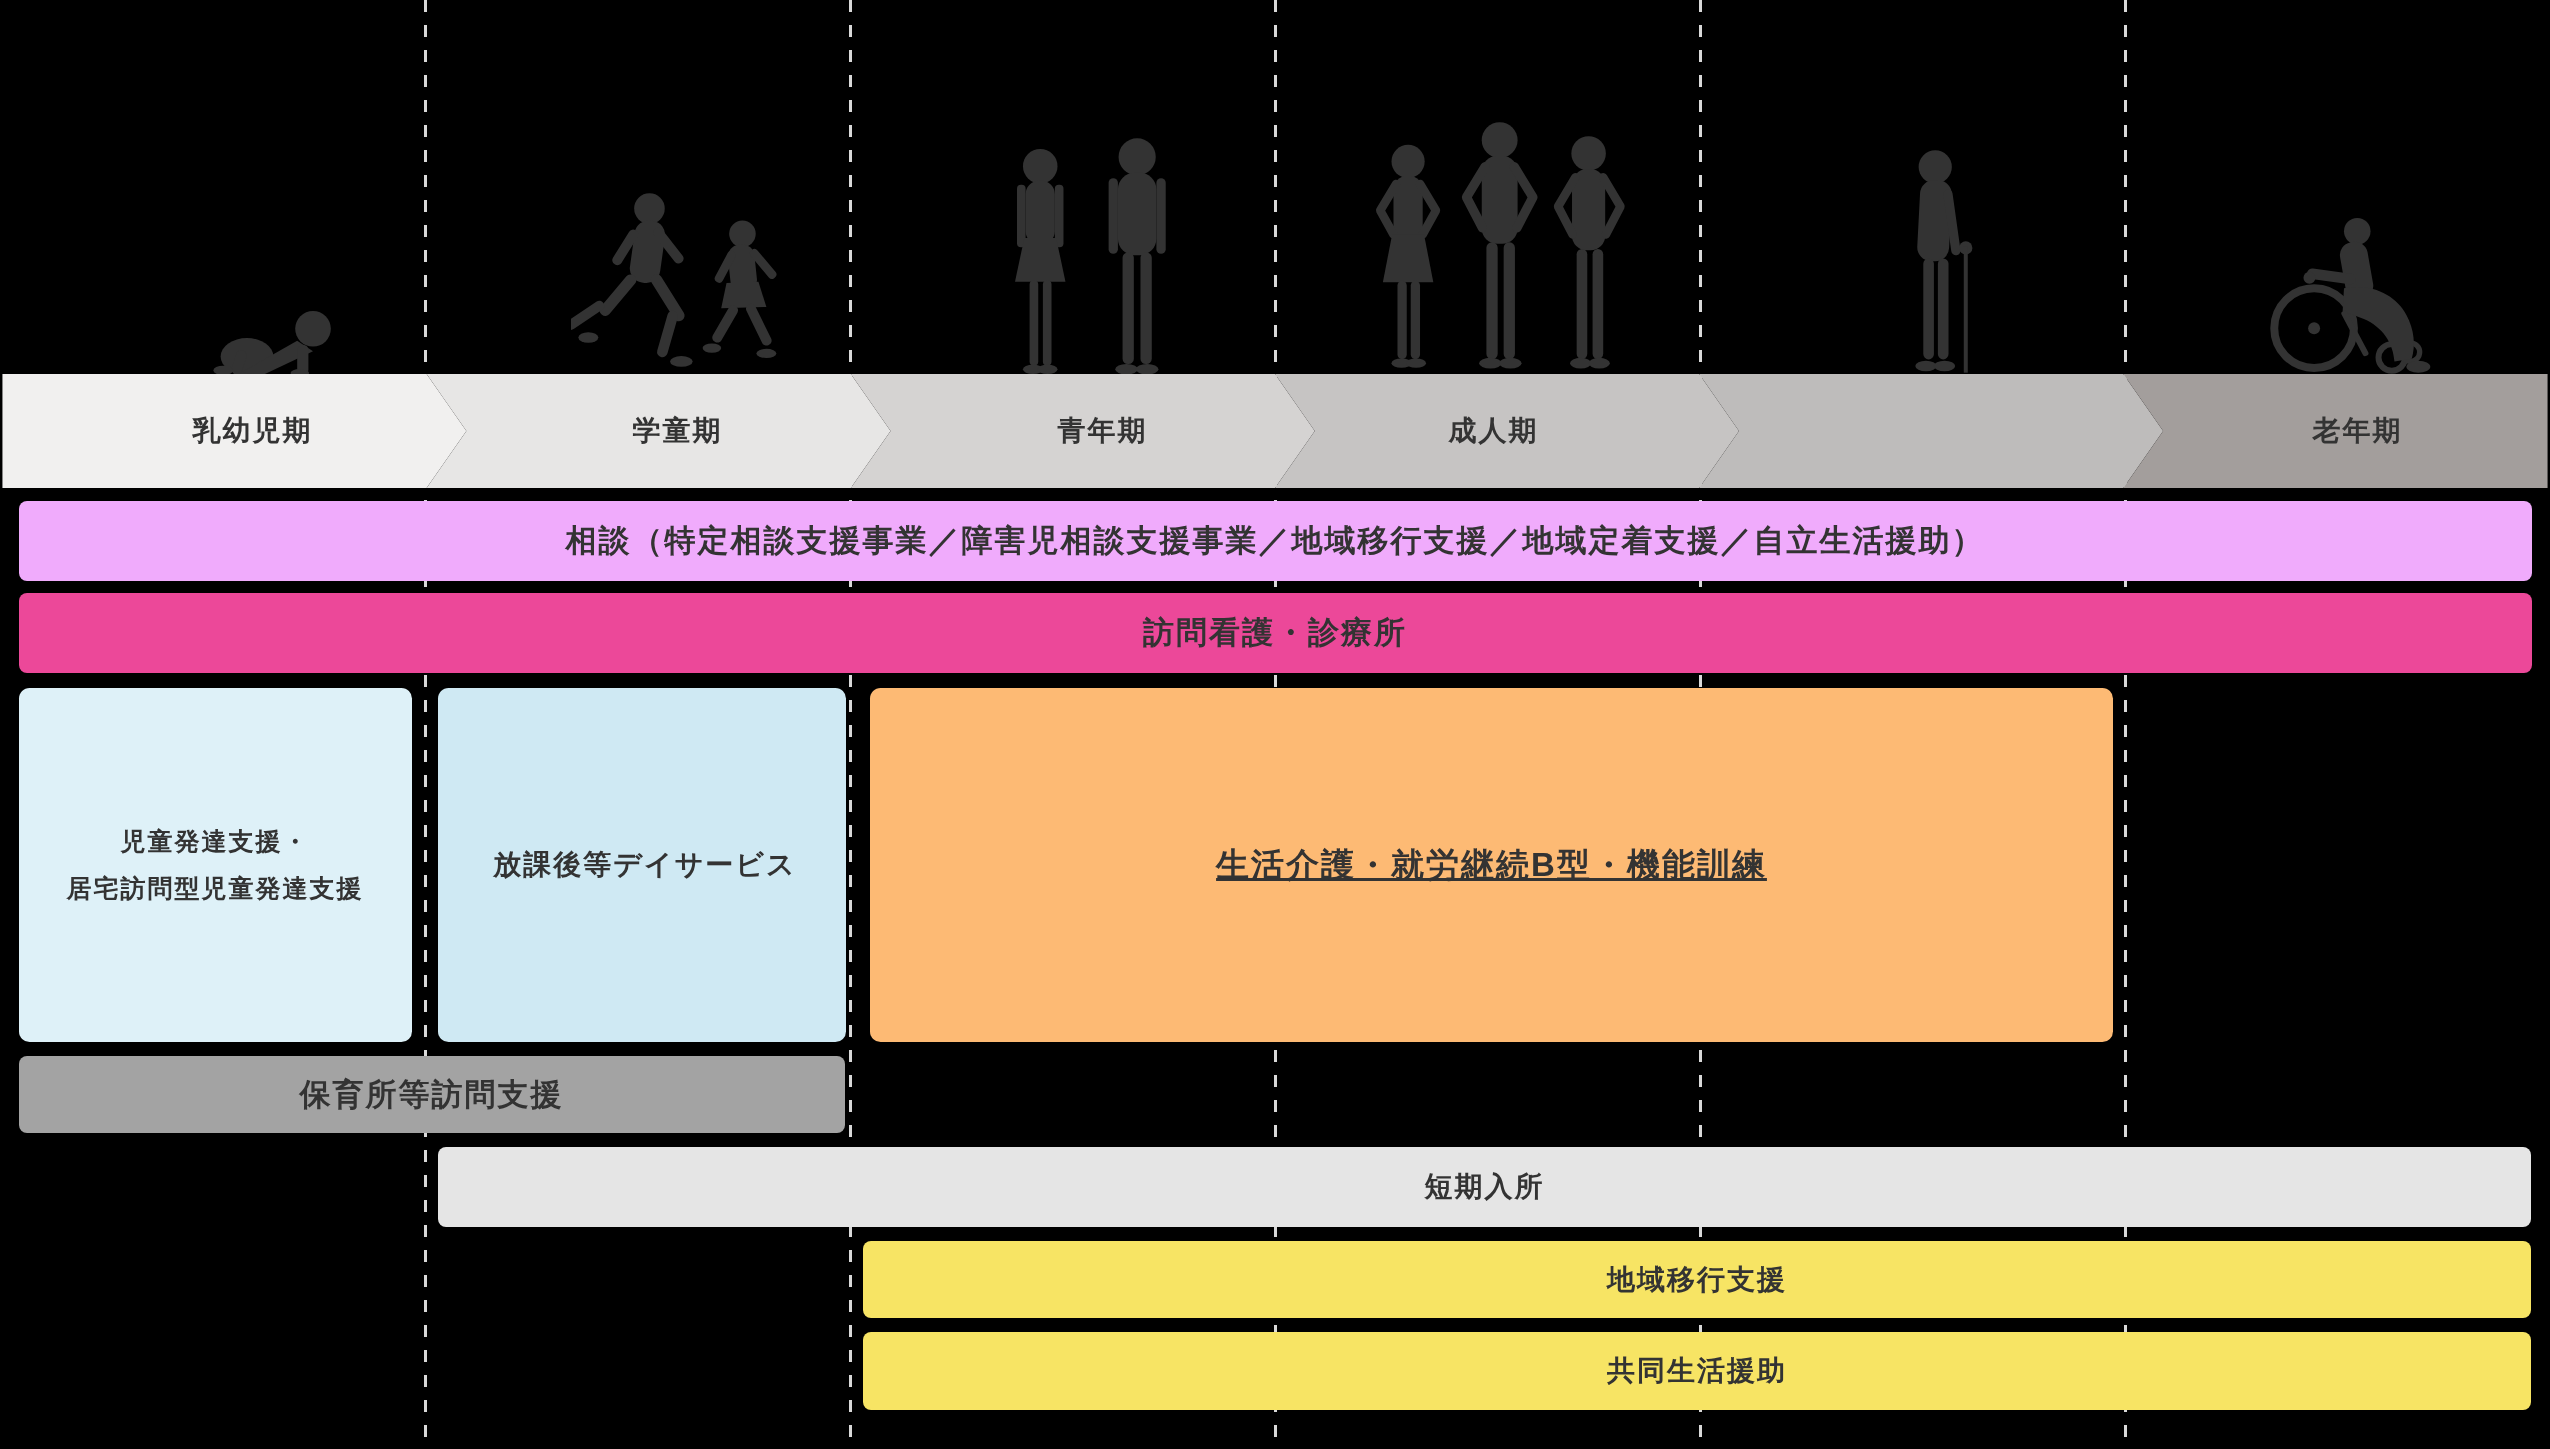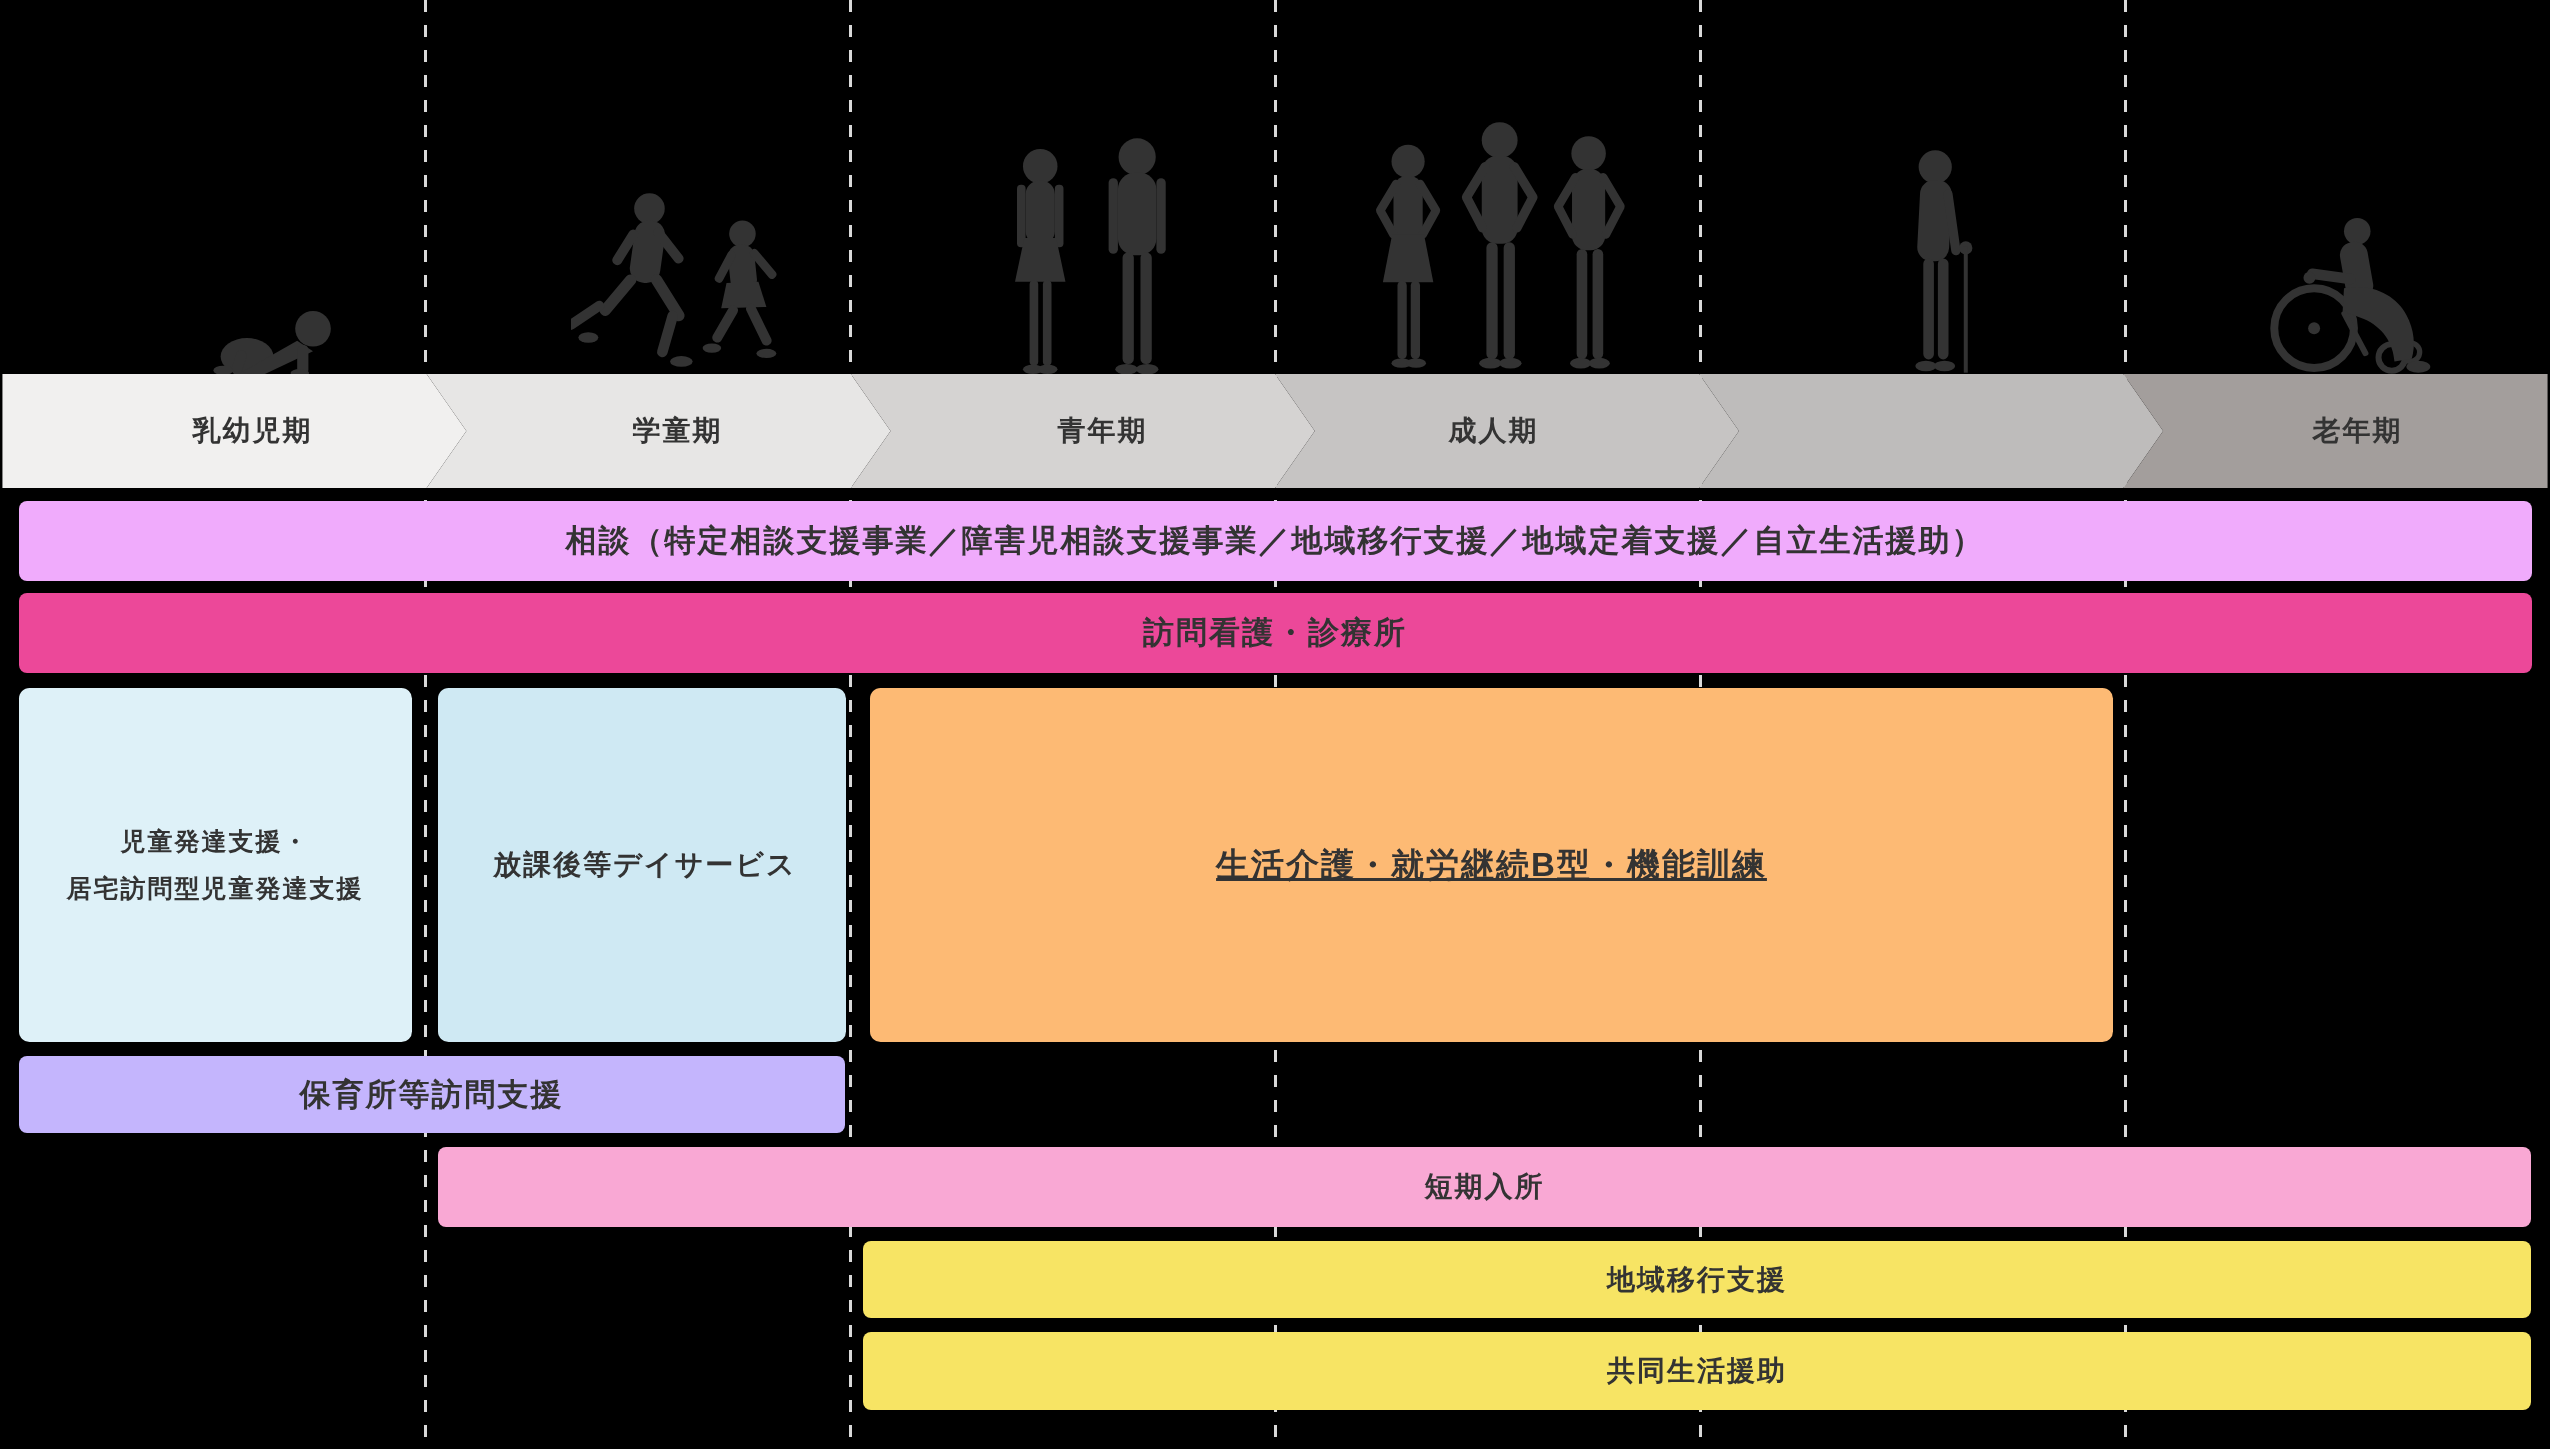--- a/index.html
+++ b/index.html
@@ -25,22 +25,22 @@
 
   
   .bar{position:absolute;z-index:2;display:flex;align-items:center;justify-content:center;
        font-weight:700;letter-spacing:2px;color:#333;border-radius:8px;text-align:center;}
   .bar-consultation{left:18.6px;top:501px;width:2513px;height:80px;background:#f0abfc;font-size:31px;}
   .bar-nursing{left:18.6px;top:593px;width:2513px;height:80px;background:#ec4899;font-size:31px;}
   .box-childdev{left:18.6px;top:688px;width:393px;height:354px;background:#def1f8;border-radius:10.6px;
        font-size:25px;flex-direction:column;line-height:1.9;text-align:right;}
   .box-afterschool{left:438px;top:688px;width:402px;height:354px;background:#cfe9f3;border-radius:10.6px;font-size:28px;padding-left:6px;}
   .box-lifecare{left:870px;top:688px;width:1243px;height:354px;background:#fdba74;border-radius:10.6px;font-size:33px;text-decoration:underline;}
-  .bar-nursery{left:18.6px;top:1056px;width:826px;height:77px;background:#c4b5fd;font-size:31px;}
-  .bar-shortstay{left:438px;top:1147px;width:2093px;height:80px;background:#f9a8d4;font-size:28px;}
+  .bar-nursery{left:18.6px;top:1056px;width:826px;height:77px;background:#a3a3a3;font-size:31px;}
+  .bar-shortstay{left:438px;top:1147px;width:2093px;height:80px;background:#e5e5e5;font-size:28px;}
   .bar-facility{left:863px;top:1241px;width:1668px;height:77px;background:#f7e464;font-size:28px;}
   .bar-grouphome{left:863px;top:1332px;width:1668px;height:78px;background:#f7e464;font-size:28px;}
 </style>
 </head>
 <body>
 
 <div class="canvas">
 
   <div class="col-line" style="left:424px"></div>
   <div class="col-line" style="left:849px"></div>

